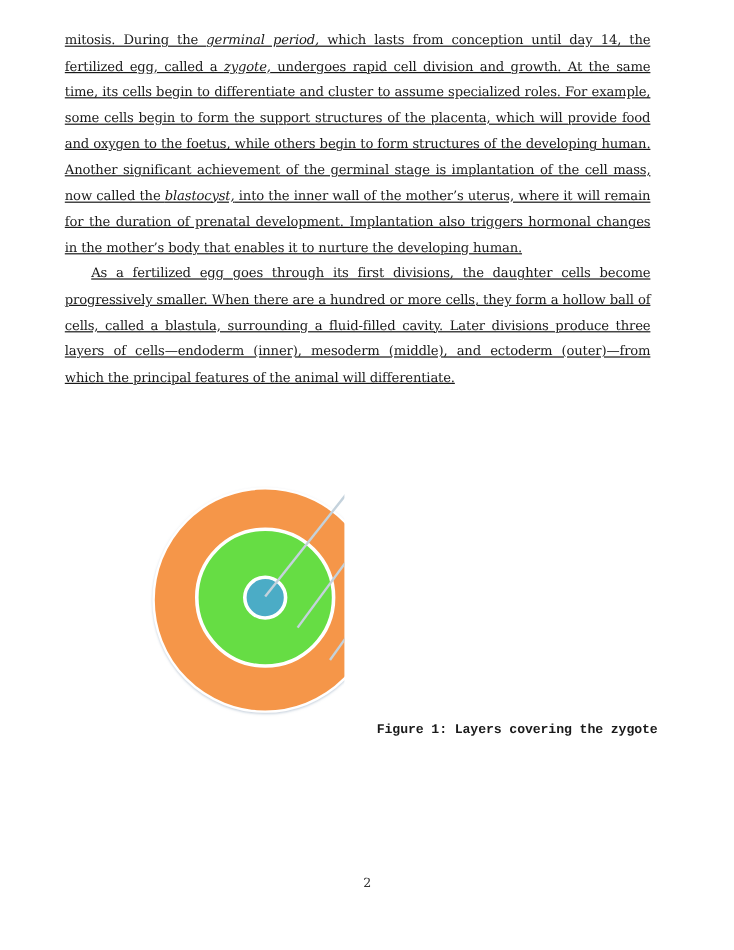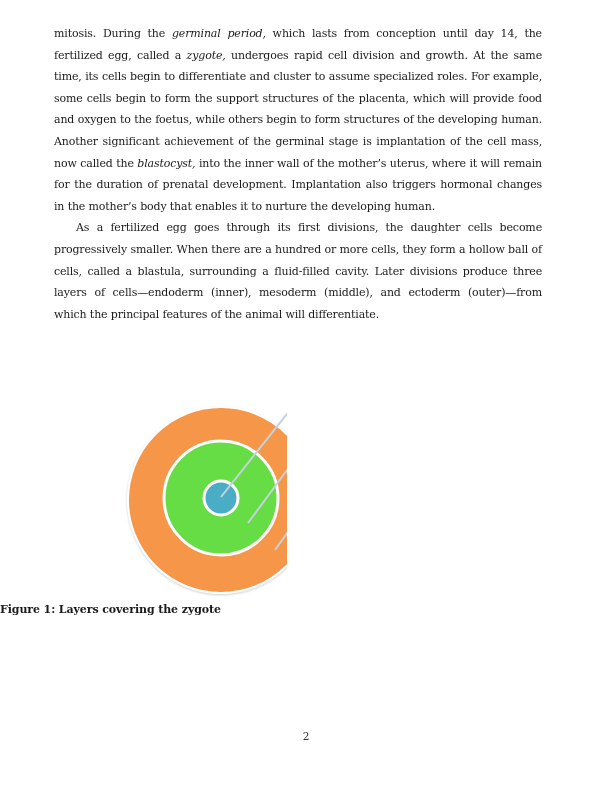--- a/index.html
+++ b/index.html
@@ -9,29 +9,29 @@
       background: #ffffff; color: #1a1a1a;
       font-family: "DejaVu Serif", "Liberation Serif", serif;
     }
     .text-block {
       position: absolute; left: 54px; width: 488px;
       font-size: 11px; line-height: 21.6px; text-align: justify;
       letter-spacing: -0.15px;
     }
     .text-block p { margin: 0; }
     .indent { text-indent: 22px; }
-    .block-top { top: 23px; }
+    .block-top { top: 23px; text-decoration: underline; }
     .block-bottom { top: 631px; }
     em { font-style: italic; }
     .figure {
       position: absolute; left: 120px; top: 400px; width: 170px; height: 200px;
     }
     .caption {
-      position: absolute; left: 0; width: 548px; top: 603px; text-align: left;
-      font-size: 11px; font-weight: bold; letter-spacing: -0.1px;
+      position: absolute; left: 0; width: 548px; top: 603px; text-align: right;
+      font-size: 11px; font-weight: bold; letter-spacing: -0.1px; font-family: Liberation Mono, monospace;
     }
     .page-number {
       position: absolute; left: 0; width: 612px; top: 730px; text-align: center;
       font-size: 10.5px; color: #333;
     }
   </style>
 </head>
 <body>
 
 <div class="page">

